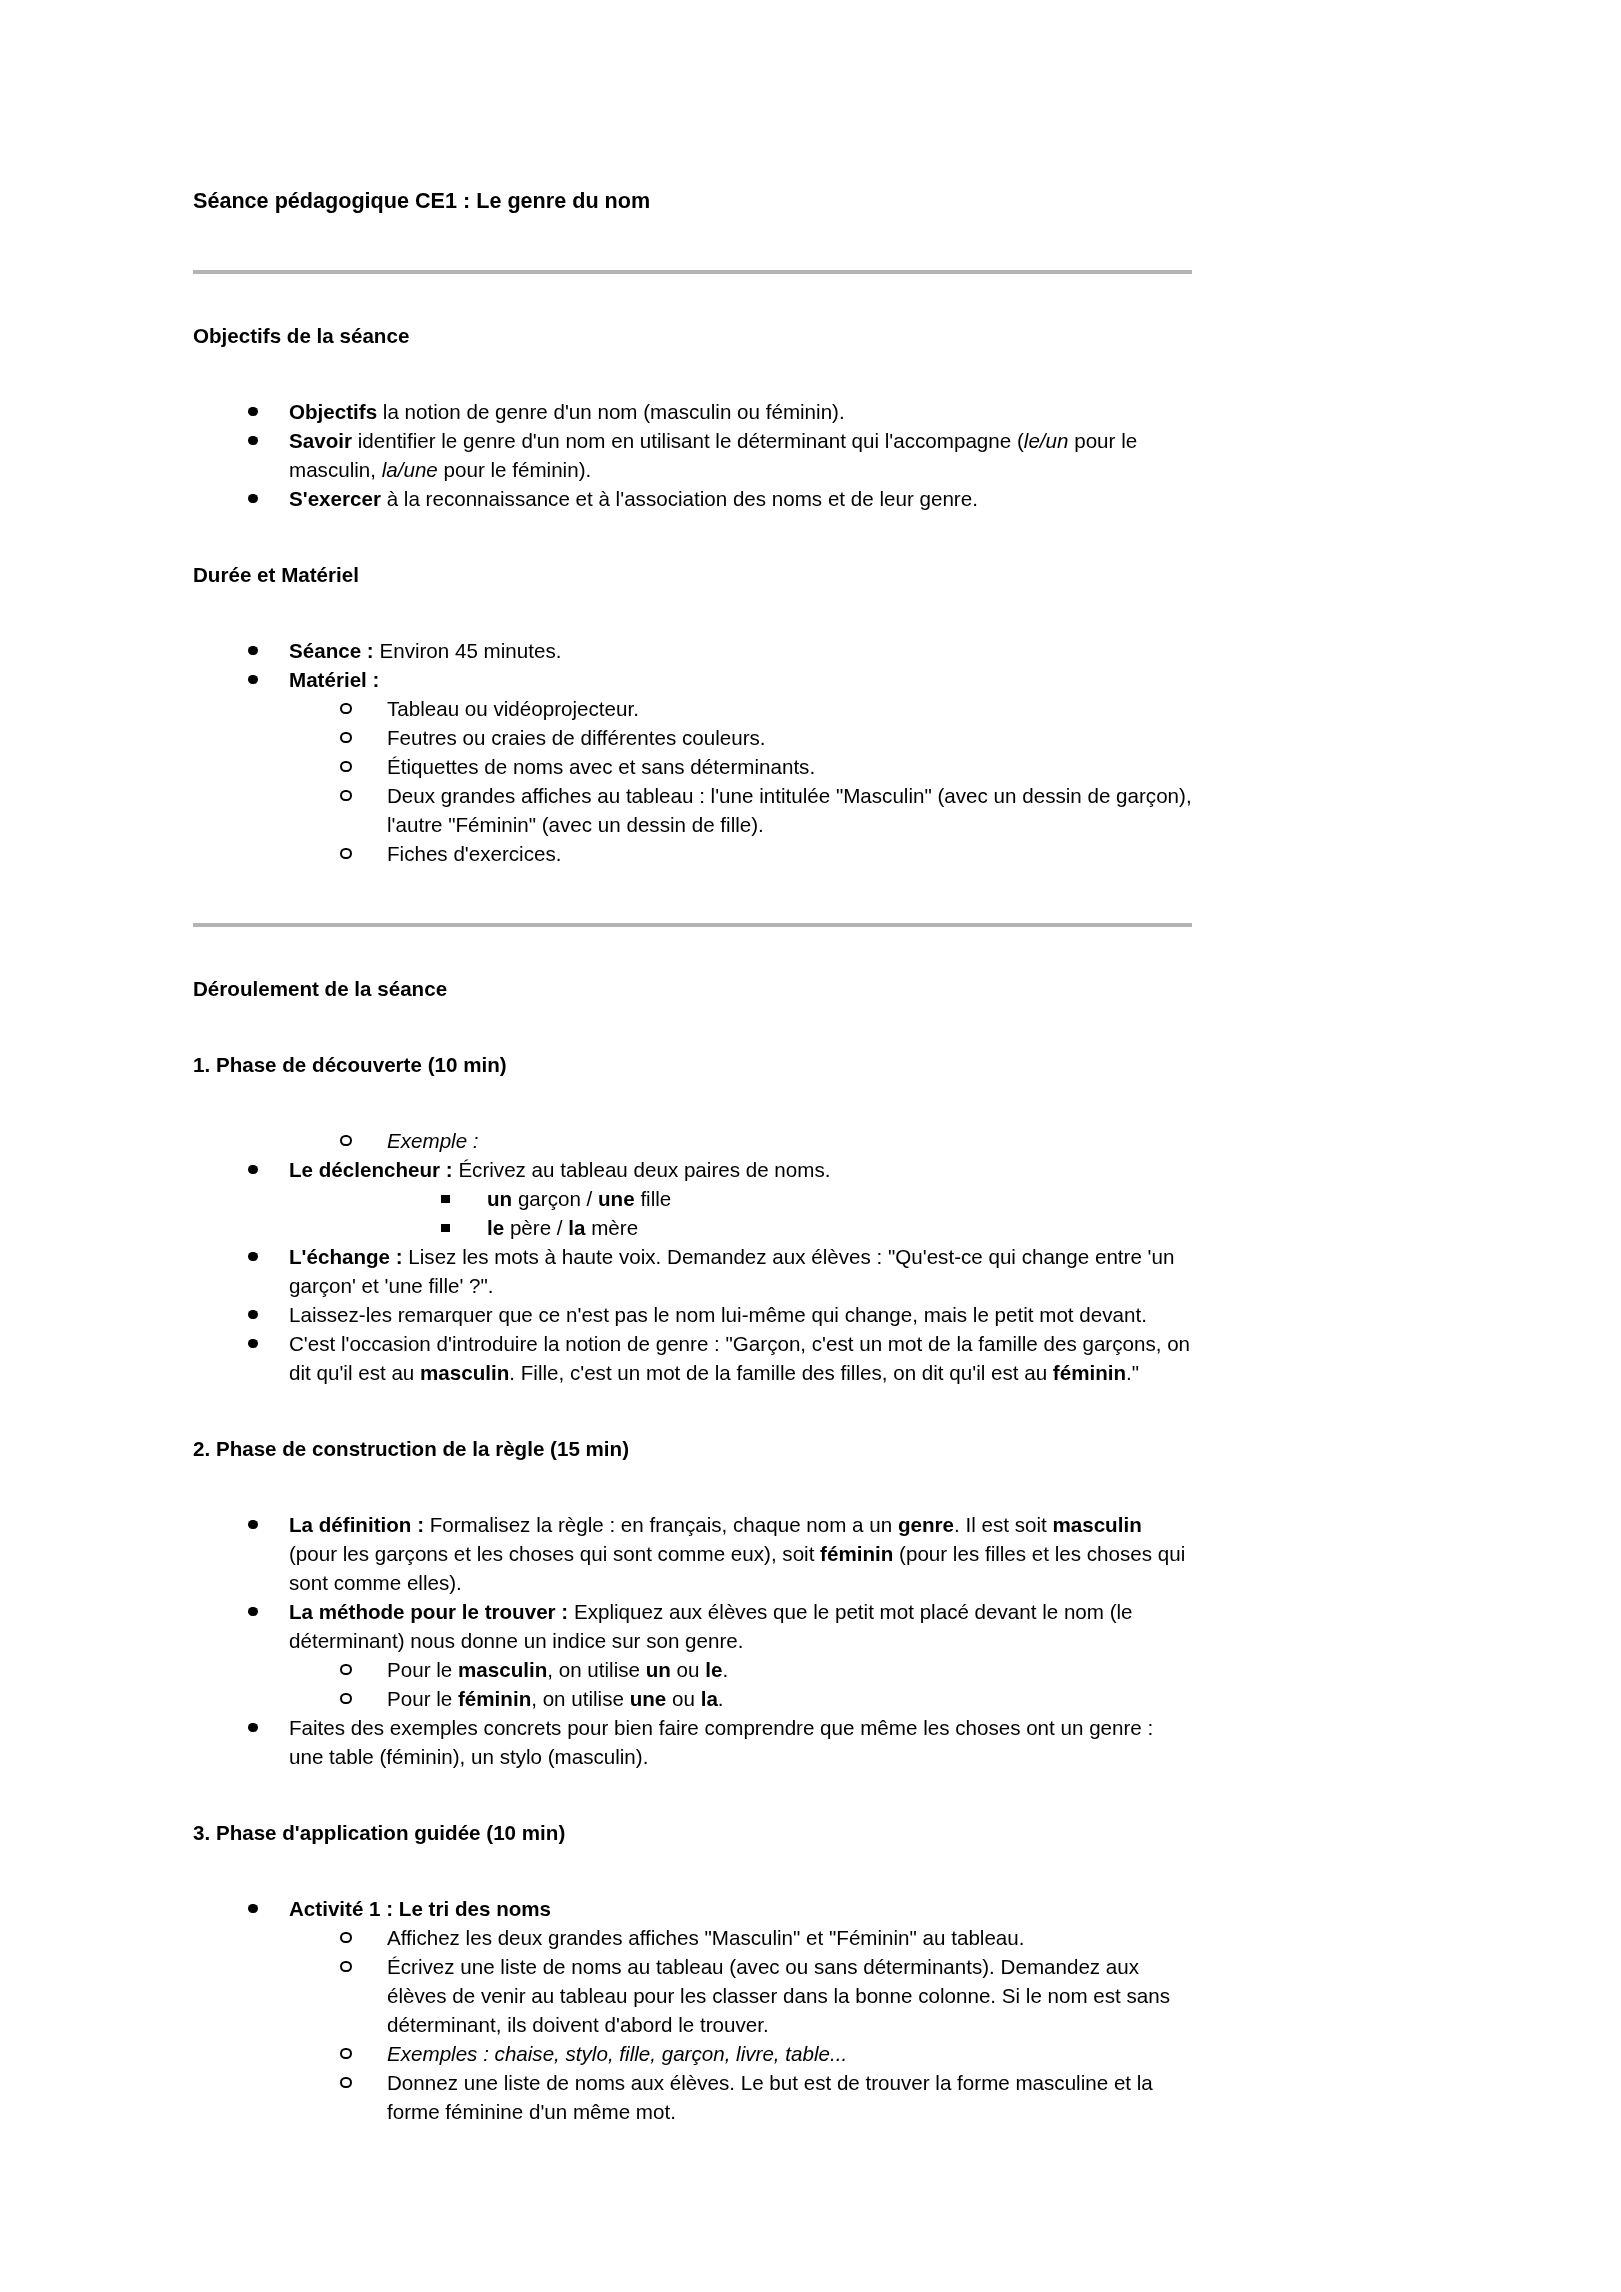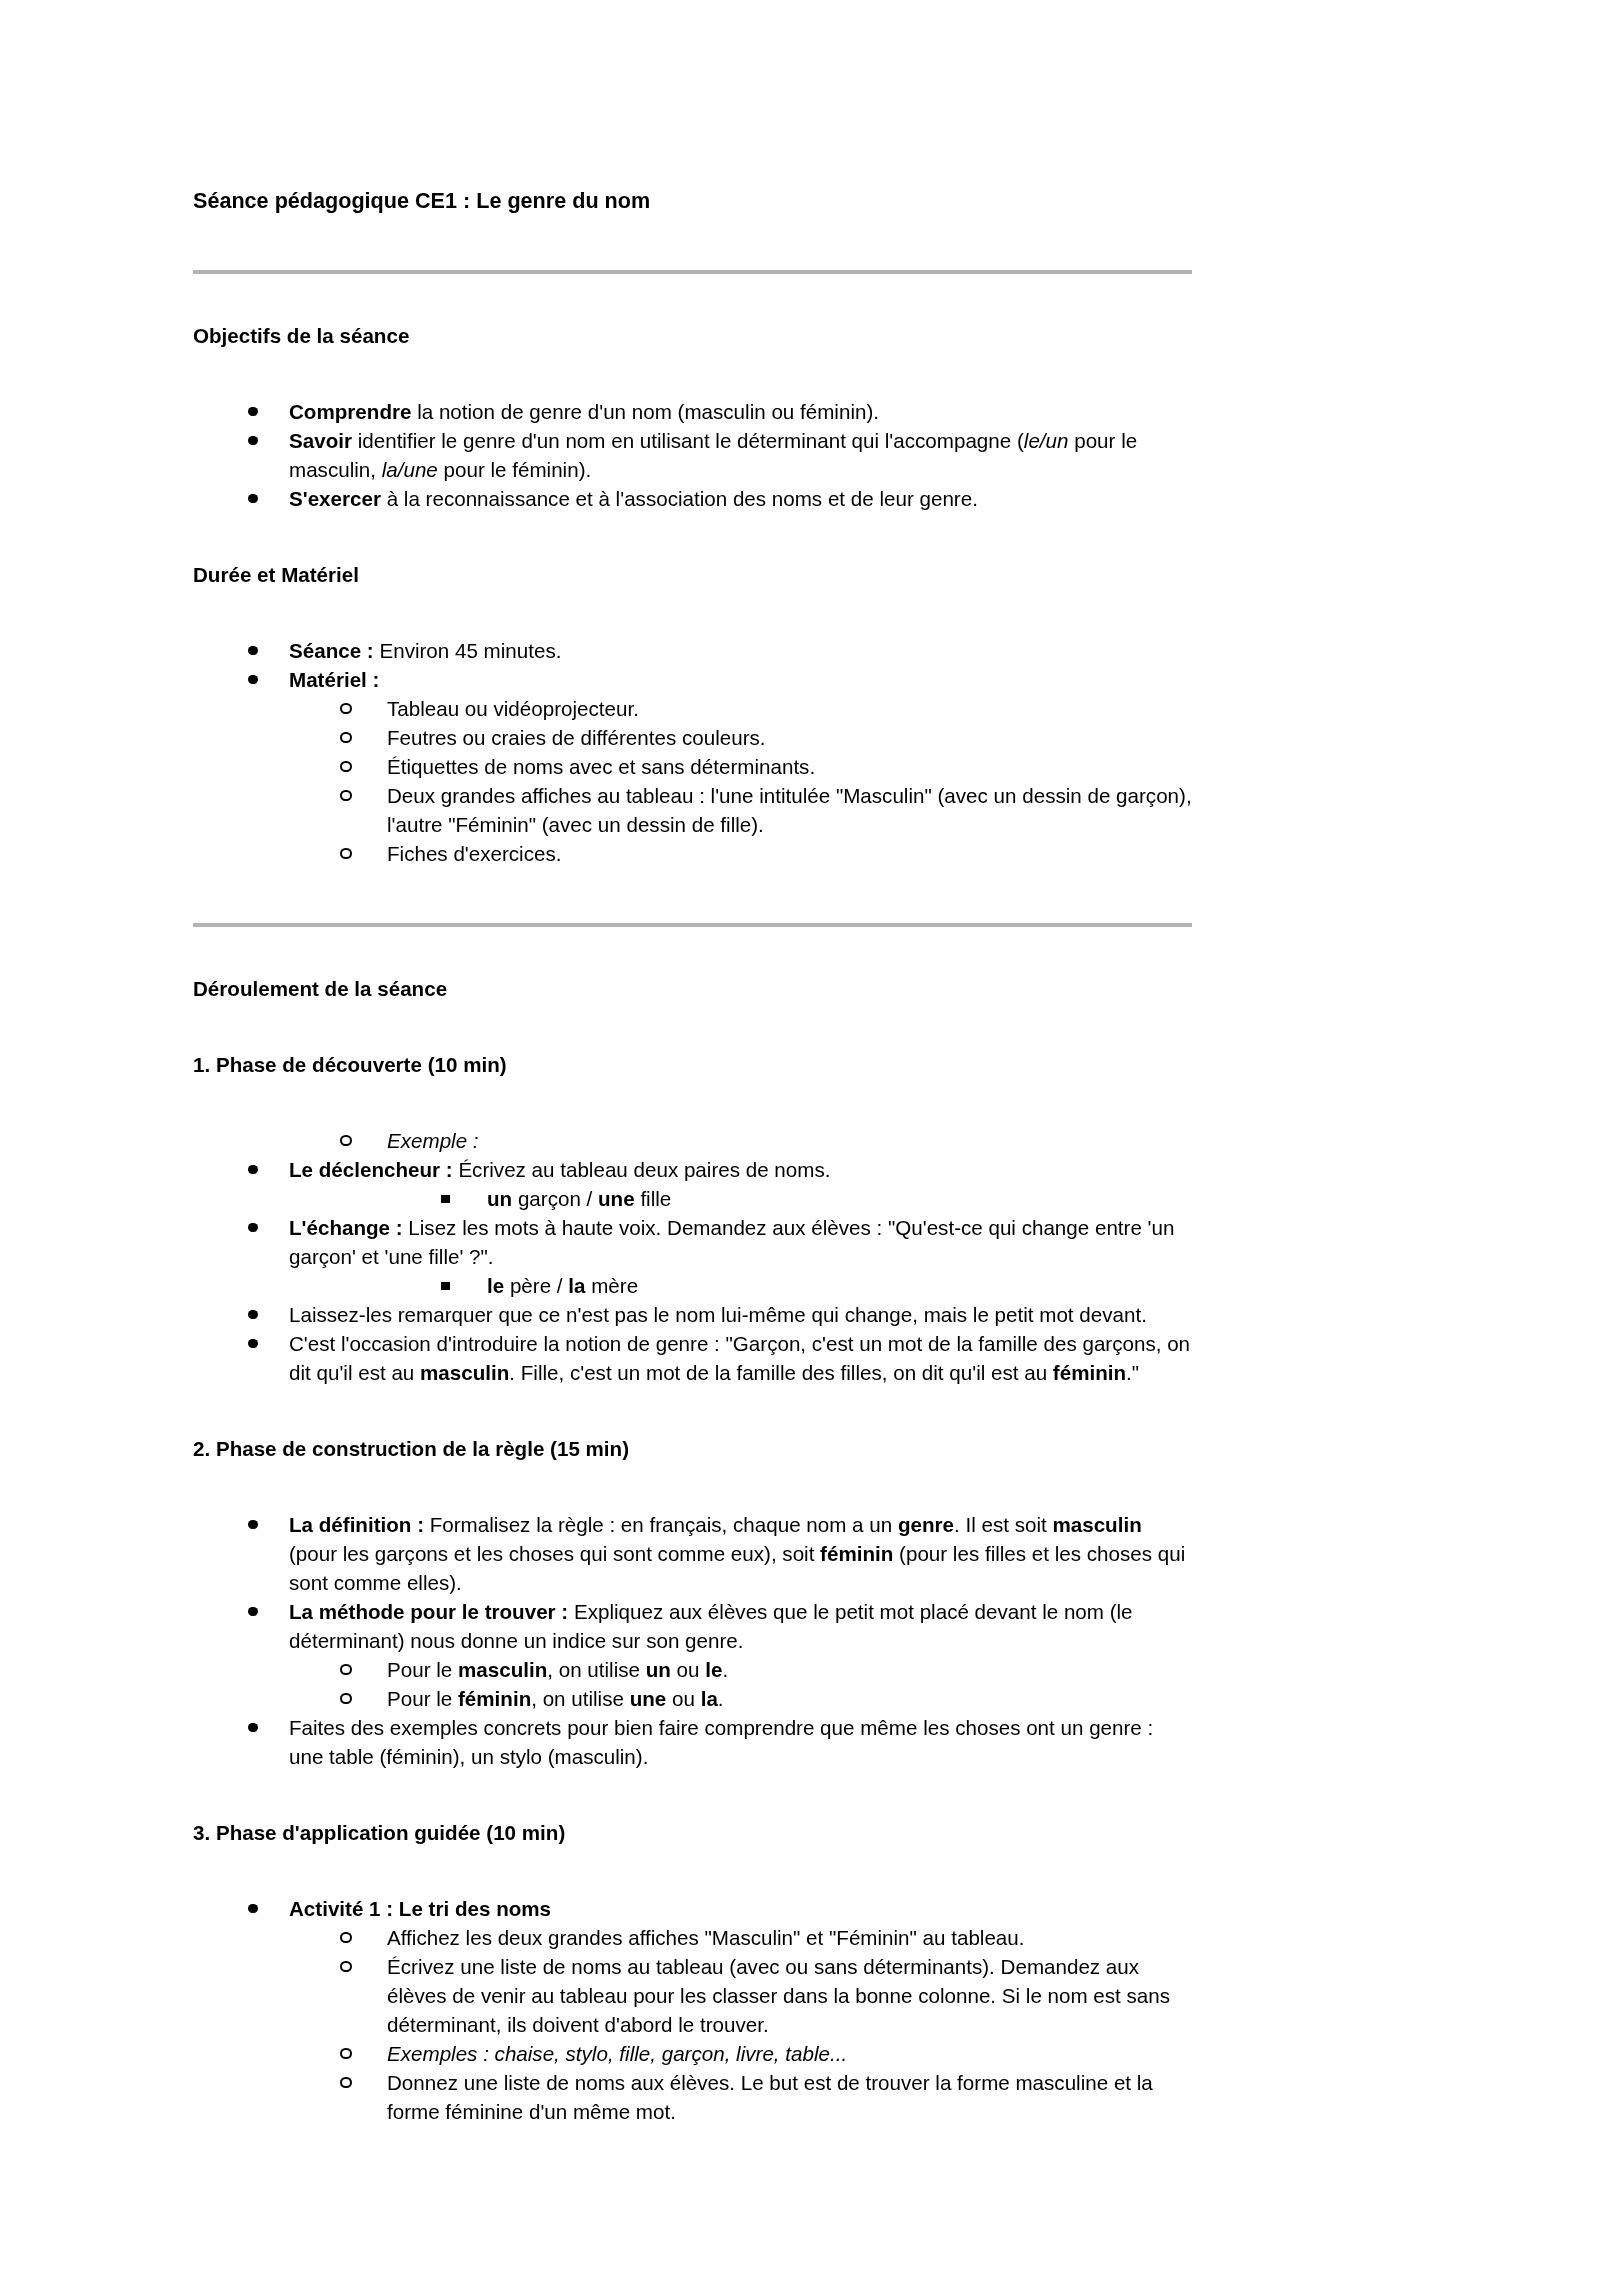--- a/index.html
+++ b/index.html
@@ -54,43 +54,43 @@
 </style>
 </head>
 <body>
 
 <main class="page" id="doc">
   <h1 class="title">Séance pédagogique CE1 : Le genre du nom</h1>
 
 <div class="hr"></div>
     <div class="h2">Objectifs de la séance</div>
     <div class="list">
-      <div class="li l1"><span class="mk disc"></span><span class="b ">Comprendre</span><span class=""> la notion de genre d'un nom (masculin ou féminin).</span></div>
+      <div class="li l1"><span class="mk disc"></span><span class="b ">Objectifs</span><span class=""> la notion de genre d'un nom (masculin ou féminin).</span></div>
       <div class="li l1"><span class="mk disc"></span><span class="b ">Savoir</span><span class=""> identifier le genre d'un nom en utilisant le déterminant qui l'accompagne (</span><span class="i">le/un</span><span class=""> pour le masculin, </span><span class="i">la/une</span><span class=""> pour le féminin).</span></div>
       <div class="li l1"><span class="mk disc"></span><span class="b ">S'exercer</span><span class=""> à la reconnaissance et à l'association des noms et de leur genre.</span></div>
     </div>
     <div class="h2">Durée et Matériel</div>
     <div class="list">
       <div class="li l1"><span class="mk disc"></span><span class="b ">Séance :</span><span class=""> Environ 45 minutes.</span></div>
       <div class="li l1"><span class="mk disc"></span><span class="b ">Matériel :</span></div>
       <div class="li l2"><span class="mk circle"></span><span class="">Tableau ou vidéoprojecteur.</span></div>
       <div class="li l2"><span class="mk circle"></span><span class="">Feutres ou craies de différentes couleurs.</span></div>
       <div class="li l2"><span class="mk circle"></span><span class="">Étiquettes de noms avec et sans déterminants.</span></div>
       <div class="li l2"><span class="mk circle"></span><span class="">Deux grandes affiches au tableau : l'une intitulée "Masculin" (avec un dessin de garçon), l'autre "Féminin" (avec un dessin de fille).</span></div>
       <div class="li l2"><span class="mk circle"></span><span class="">Fiches d'exercices.</span></div>
     </div>
     <div class="hr"></div>
     <div class="h2">Déroulement de la séance</div>
     <div class="h3">1. Phase de découverte (10 min)</div>
     <div class="list">
       <div class="li l2"><span class="mk circle"></span><span class="i">Exemple :</span></div>
       <div class="li l1"><span class="mk disc"></span><span class="b ">Le déclencheur :</span><span class=""> Écrivez au tableau deux paires de noms.</span></div>
       <div class="li l3"><span class="mk square"></span><span class="b ">un</span><span class=""> garçon / </span><span class="b ">une</span><span class=""> fille</span></div>
+      <div class="li l3"><span class="mk square"></span><span class="b ">le</span><span class=""> père / </span><span class="b ">la</span><span class=""> mère</span></div>
       <div class="li l1"><span class="mk disc"></span><span class="b ">L'échange :</span><span class=""> Lisez les mots à haute voix. Demandez aux élèves : "Qu'est-ce qui change entre 'un garçon' et 'une fille' ?".</span></div>
-      <div class="li l3"><span class="mk square"></span><span class="b ">le</span><span class=""> père / </span><span class="b ">la</span><span class=""> mère</span></div>
       <div class="li l1"><span class="mk disc"></span><span class="">Laissez-les remarquer que ce n'est pas le nom lui-même qui change, mais le petit mot devant.</span></div>
       <div class="li l1"><span class="mk disc"></span><span class="">C'est l'occasion d'introduire la notion de genre : "Garçon, c'est un mot de la famille des garçons, on dit qu'il est au </span><span class="b ">masculin</span><span class="">. Fille, c'est un mot de la famille des filles, on dit qu'il est au </span><span class="b ">féminin</span><span class="">."</span></div>
     </div>
     <div class="h3">2. Phase de construction de la règle (15 min)</div>
     <div class="list">
       <div class="li l1"><span class="mk disc"></span><span class="b ">La définition :</span><span class=""> Formalisez la règle : en français, chaque nom a un </span><span class="b ">genre</span><span class="">. Il est soit </span><span class="b ">masculin</span><span class=""> (pour les garçons et les choses qui sont comme eux), soit </span><span class="b ">féminin</span><span class=""> (pour les filles et les choses qui sont comme elles).</span></div>
       <div class="li l1"><span class="mk disc"></span><span class="b ">La méthode pour le trouver :</span><span class=""> Expliquez aux élèves que le petit mot placé devant le nom (le déterminant) nous donne un indice sur son genre.</span></div>
       <div class="li l2"><span class="mk circle"></span><span class="">Pour le </span><span class="b ">masculin</span><span class="">, on utilise </span><span class="b ">un</span><span class=""> ou </span><span class="b ">le</span><span class="">.</span></div>
       <div class="li l2"><span class="mk circle"></span><span class="">Pour le </span><span class="b ">féminin</span><span class="">, on utilise </span><span class="b ">une</span><span class=""> ou </span><span class="b ">la</span><span class="">.</span></div>
       <div class="li l1"><span class="mk disc"></span><span class="">Faites des exemples concrets pour bien faire comprendre que même les choses ont un genre : une table (féminin), un stylo (masculin).</span></div>

